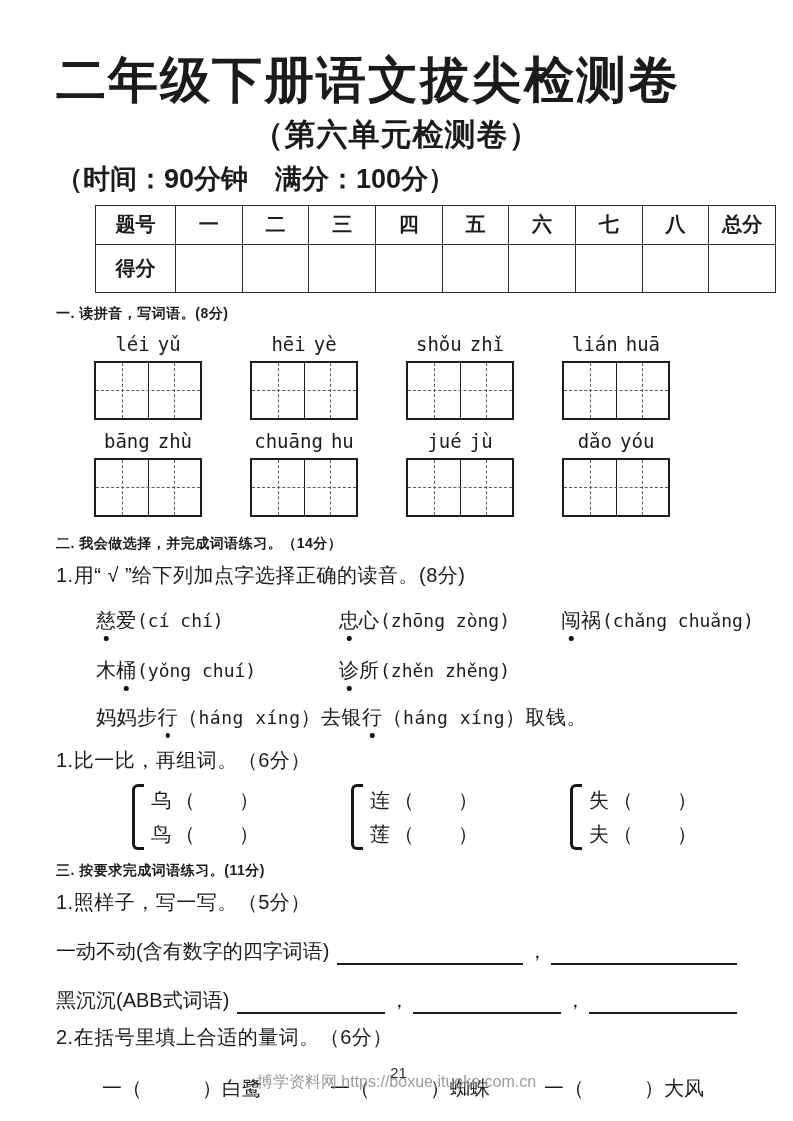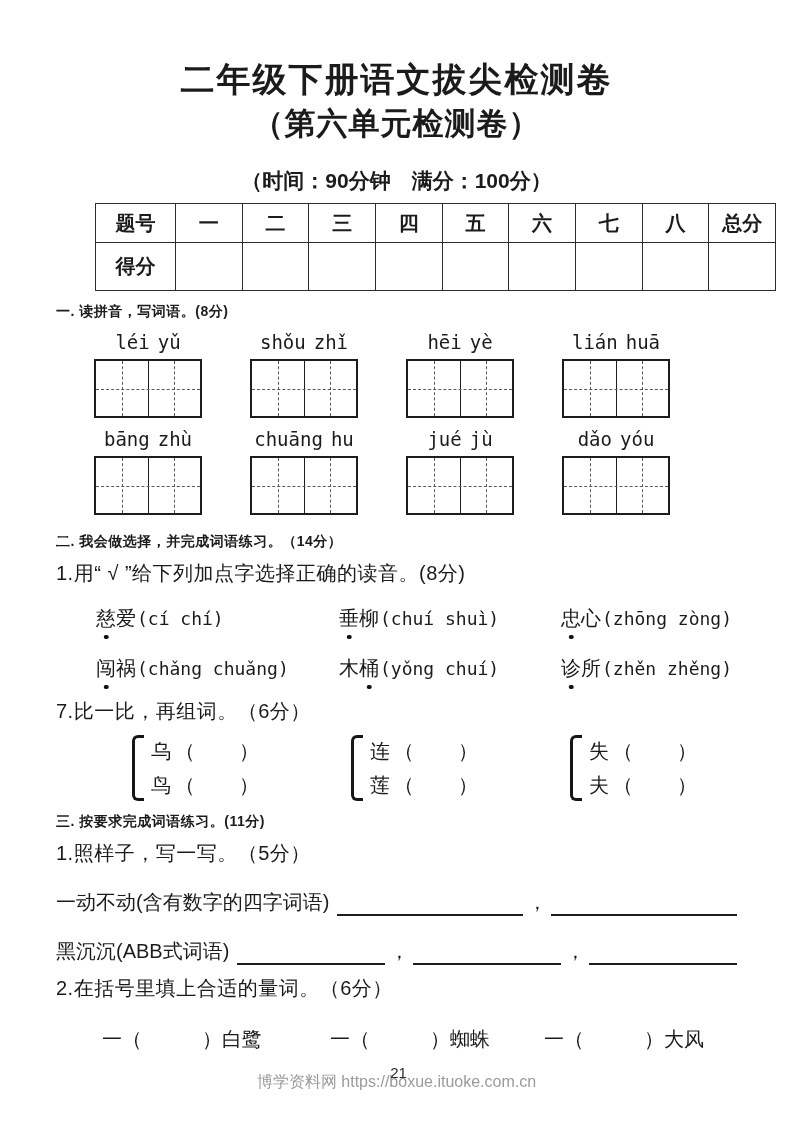--- a/index.html
+++ b/index.html
@@ -10,23 +10,23 @@
     box-sizing:border-box;
     padding:52px 56px 0 56px;
     background:#fff;
     color:#1b1b1b;
     font-family:"Liberation Sans","DejaVu Sans",sans-serif;
     overflow:hidden;
   }
   .mono{font-family:"DejaVu Sans Mono",monospace;}
 
   
-  .title{margin:8px;text-align:center;font-size:34px;font-weight:700;letter-spacing:2px;line-height:1.15;}
+  .title{margin:0;text-align:left;font-size:50px;font-weight:700;letter-spacing:2px;line-height:1.15;}
   .subtitle{margin:8px 0 0;text-align:center;font-size:31px;font-weight:700;letter-spacing:1px;line-height:1.1;}
-  .meta{margin-top:26px;text-align:center;font-size:21px;font-weight:700;}
+  .meta{margin-top:9px;text-align:left;font-size:27px;font-weight:700;}
 
   
   table.score-table{width:100%;border-collapse:collapse;margin-top:8px;table-layout:fixed;margin-left:39px;}
   table.score-table td{
     border:1.6px solid #2c2c2c;
     text-align:center;font-size:20px;font-weight:700;
     height:38px;padding:0;
   }
   table.score-table col.first{width:80px;}
   table.score-table tr.score-row td{height:47px;}
@@ -134,32 +134,32 @@
             <span>léi</span>
             <span>yǔ</span>
           </div>
           <div class="wbox">
             <div class="wcell"></div>
             <div class="wcell"></div>
           </div>
         </div>
         <div class="pb-group">
           <div class="pinyin">
+            <span>hēi</span>
+            <span>yè</span>
+          </div>
+          <div class="wbox">
+            <div class="wcell"></div>
+            <div class="wcell"></div>
+          </div>
+        </div>
+        <div class="pb-group">
+          <div class="pinyin">
             <span>shǒu</span>
             <span>zhǐ</span>
-          </div>
-          <div class="wbox">
-            <div class="wcell"></div>
-            <div class="wcell"></div>
-          </div>
-        </div>
-        <div class="pb-group">
-          <div class="pinyin">
-            <span>hēi</span>
-            <span>yè</span>
           </div>
           <div class="wbox">
             <div class="wcell"></div>
             <div class="wcell"></div>
           </div>
         </div>
         <div class="pb-group">
           <div class="pinyin">
             <span>lián</span>
             <span>huā</span>
@@ -211,27 +211,27 @@
             <div class="wcell"></div>
           </div>
         </div>
       </div>
     </div>
 
   <div class="sec-heading" style="margin-top:18px;">二. 我会做选择，并完成词语练习。（14分）</div>
   <div class="q-label">1.用“ √ ”给下列加点字选择正确的读音。(8分)</div>
   <div class="choice-grid" id="choice-grid">
       <div class="choice-item"><span class="word"><span class="ch dotted">慈</span><span class="ch">爱</span></span><span class="mono opts">(cí  chí)</span></div>
-      <div class="choice-item"><span class="word"><span class="ch dotted">垂</span><span class="ch">柳</span></span><span class="mono opts">(chuí shuì)</span></div>
       <div class="choice-item"><span class="word"><span class="ch dotted">忠</span><span class="ch">心</span></span><span class="mono opts">(zhōng zòng)</span></div>
       <div class="choice-item"><span class="word"><span class="ch dotted">闯</span><span class="ch">祸</span></span><span class="mono opts">(chǎng chuǎng)</span></div>
       <div class="choice-item"><span class="word"><span class="ch">木</span><span class="ch dotted">桶</span></span><span class="mono opts">(yǒng chuí)</span></div>
       <div class="choice-item"><span class="word"><span class="ch dotted">诊</span><span class="ch">所</span></span><span class="mono opts">(zhěn zhěng)</span></div>
     </div>
-  <div class="q-label" style="margin-top:16px;">7.比一比，再组词。（6分）</div>
+  <div class="sentence" id="sentence-line"><span>妈妈步</span><span class="ch dotted">行</span><span>（</span><span class="mono" style="font-size: 18px;">háng xíng</span><span>）去银</span><span class="ch dotted">行</span><span>（</span><span class="mono" style="font-size: 18px;">háng xíng</span><span>）取钱。</span></div>
+  <div class="q-label" style="margin-top:16px;">1.比一比，再组词。（6分）</div>
   <div class="pair-row" id="pair-row">
       <div class="pair-group">
         <div class="bracket"></div>
         <div class="pair-col">
           <div class="pair-line"><span class="pair-ch">乌</span><span>（</span><span class="gap" style="width: 44px;"></span><span>）</span></div>
           <div class="pair-line"><span class="pair-ch">鸟</span><span>（</span><span class="gap" style="width: 44px;"></span><span>）</span></div>
         </div>
       </div>
       <div class="pair-group">
         <div class="bracket"></div>

